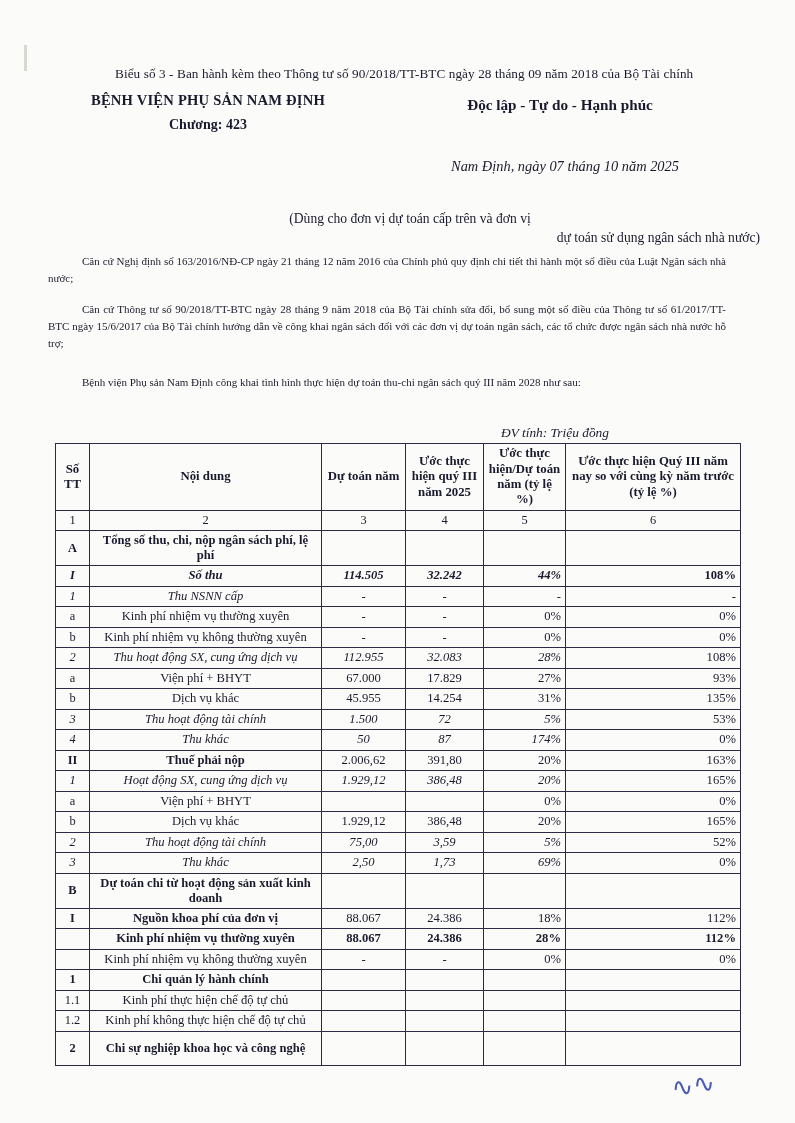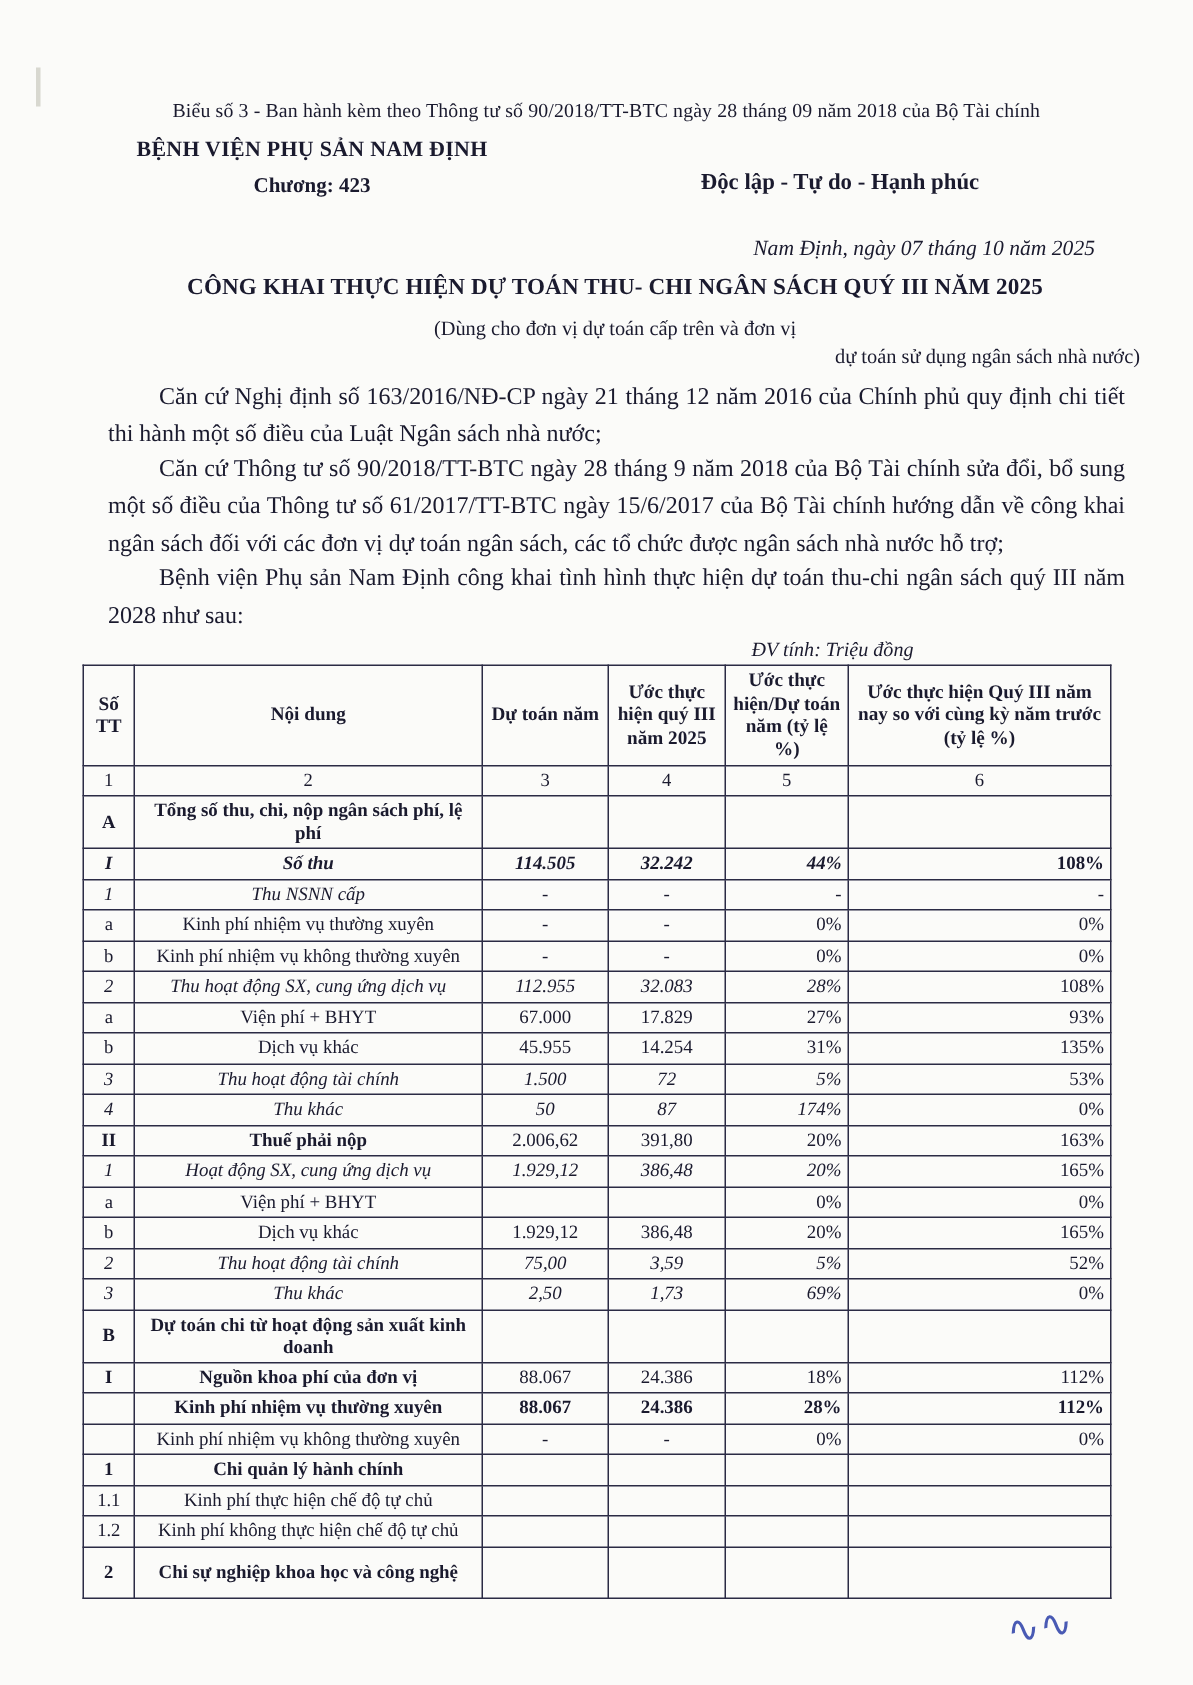--- a/index.html
+++ b/index.html
@@ -56,28 +56,28 @@
     text-align: center;
   }
   .nation-name {
     font-size: 15.6px;
     font-weight: bold;
     letter-spacing: 0.2px;
   }
   .nation-motto {
     font-size: 15.2px;
     font-weight: bold;
-    margin-top: 21px;
+    margin-top: 4px;
   }
   .place-date {
     position: absolute;
     top: 158px;
     left: 400px;
     width: 330px;
-    text-align: right;
+    text-align: center;
     font-style: italic;
     font-size: 14.4px;
   }
   .doc-title {
     position: absolute;
     top: 183px;
     left: 60px;
     width: 700px;
     text-align: center;
     font-size: 15.4px;
@@ -95,23 +95,23 @@
   .doc-sub2 {
     position: absolute;
     top: 230px;
     left: 60px;
     width: 700px;
     text-align: right;
     font-size: 13.6px;
   }
   .para {
     position: absolute;
-    left: 72px;
+    left: 48px;
     width: 678px;
-    font-size: 16px;
+    font-size: 11px;
     line-height: 1.55;
     text-align: justify;
     text-indent: 34px;
   }
   #para1 { top: 253px; }
   #para2 { top: 301px; }
   #para3 { top: 374px; }
   .unit-note {
     position: absolute;
     top: 425px;
@@ -212,21 +212,20 @@
     <div class="org-name">BỆNH VIỆN PHỤ SẢN NAM ĐỊNH</div>
     <div class="org-sub">Chương: 423</div>
   </div>
 
   <div class="nation-block">
     <div class="nation-motto">Độc lập - Tự do - Hạnh phúc</div>
   </div>
 
   <div class="place-date">Nam Định, ngày 07 tháng 10 năm 2025</div>
 
-  <div class="doc-title">CÔNG KHAI THỰC HIỆN DỰ TOÁN THU- CHI NGÂN SÁCH QUÝ III NĂM 2025</div>
   <div class="doc-sub1">(Dùng cho đơn vị dự toán cấp trên và đơn vị</div>
   <div class="doc-sub2">dự toán sử dụng ngân sách nhà nước)</div>
 
   <div class="para" id="para1">Căn cứ Nghị định số 163/2016/NĐ-CP ngày 21 tháng 12 năm 2016 của Chính phủ quy định chi tiết thi hành một số điều của Luật Ngân sách nhà nước;</div>
   <div class="para" id="para2">Căn cứ Thông tư số 90/2018/TT-BTC ngày 28 tháng 9 năm 2018 của Bộ Tài chính sửa đổi, bổ sung một số điều của Thông tư số 61/2017/TT-BTC ngày 15/6/2017 của Bộ Tài chính hướng dẫn về công khai ngân sách đối với các đơn vị dự toán ngân sách, các tổ chức được ngân sách nhà nước hỗ trợ;</div>
   <div class="para" id="para3">Bệnh viện Phụ sản Nam Định công khai tình hình thực hiện dự toán thu-chi ngân sách quý III năm 2028 như sau:</div>
 
   <div class="unit-note">ĐV tính: Triệu đồng</div>
 
   <table class="budget">

